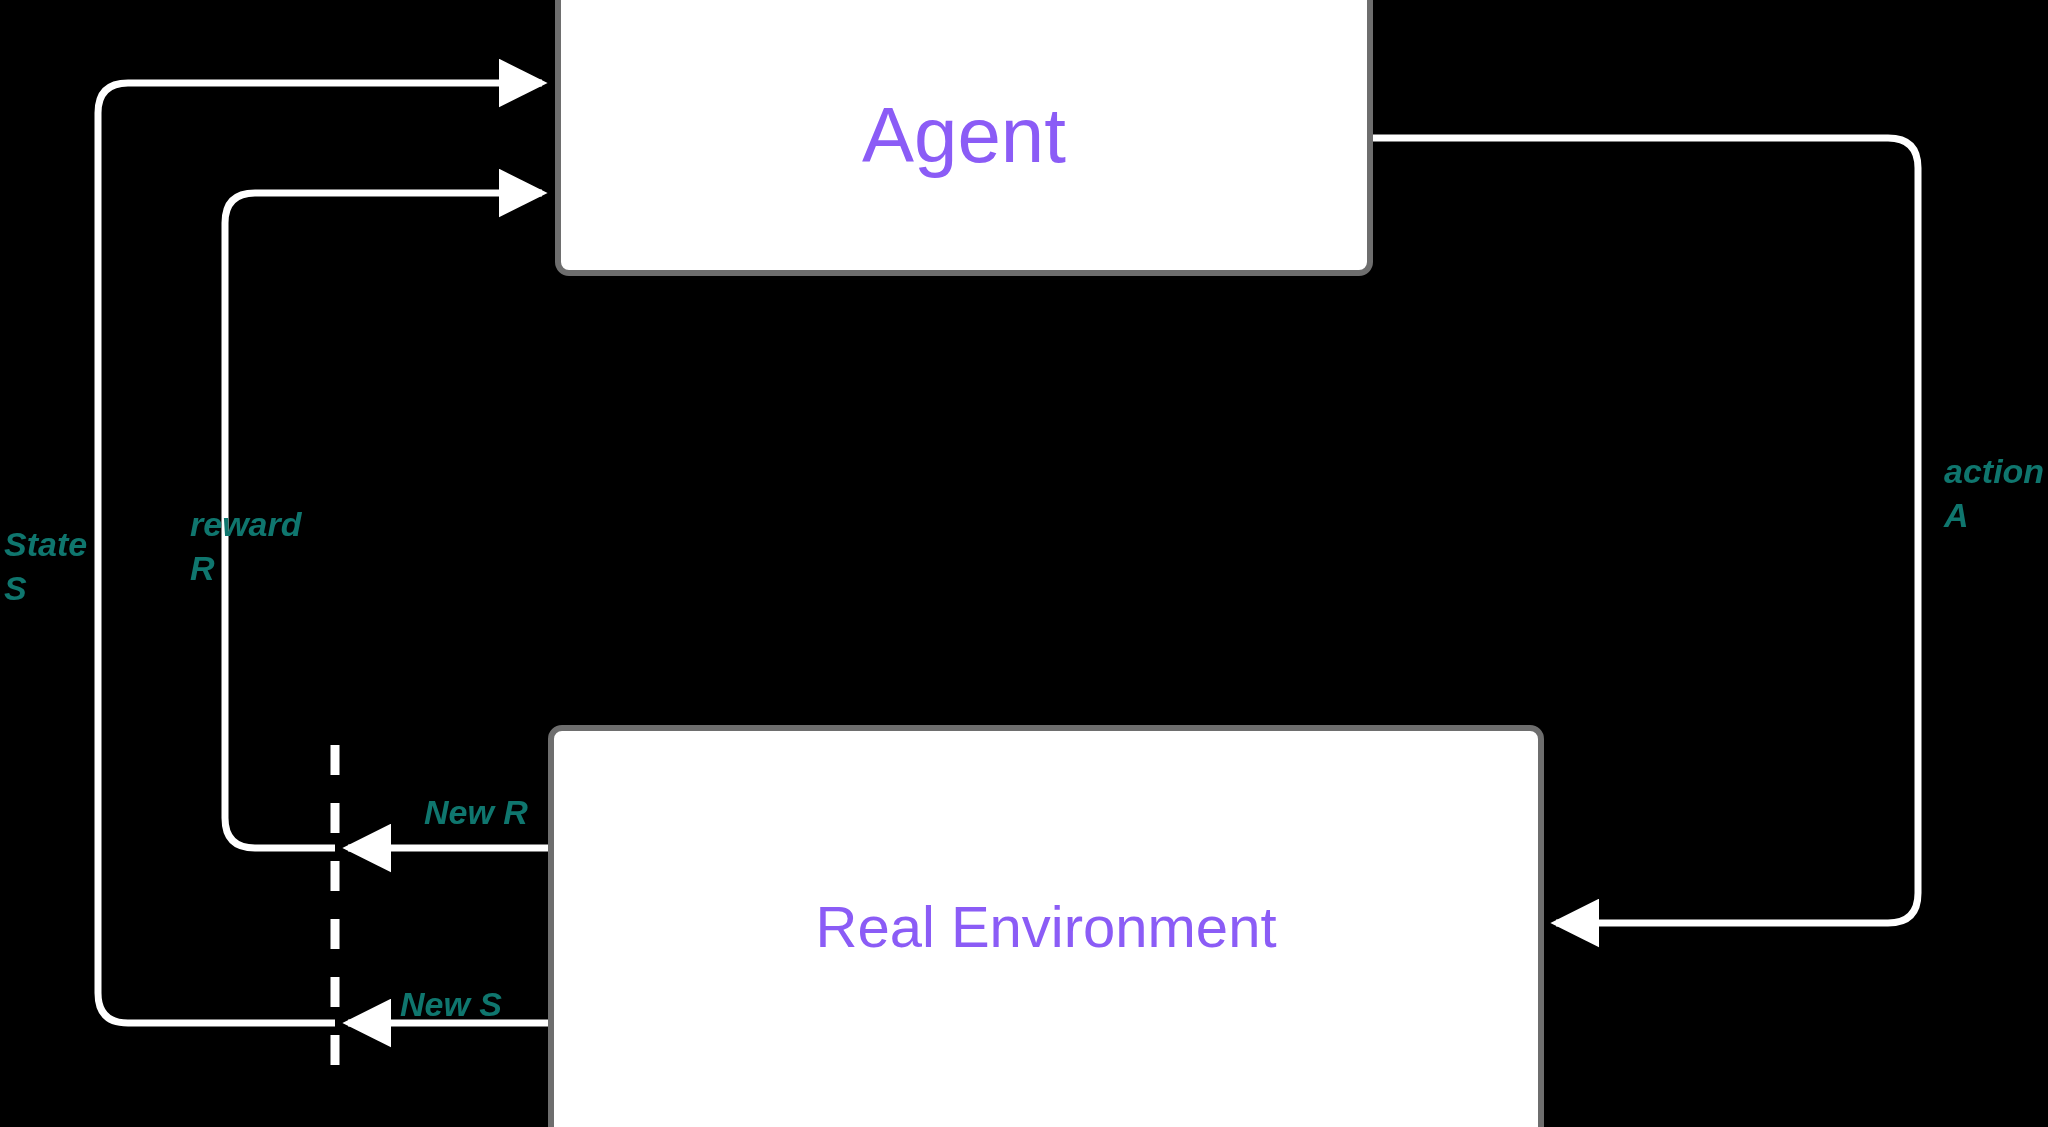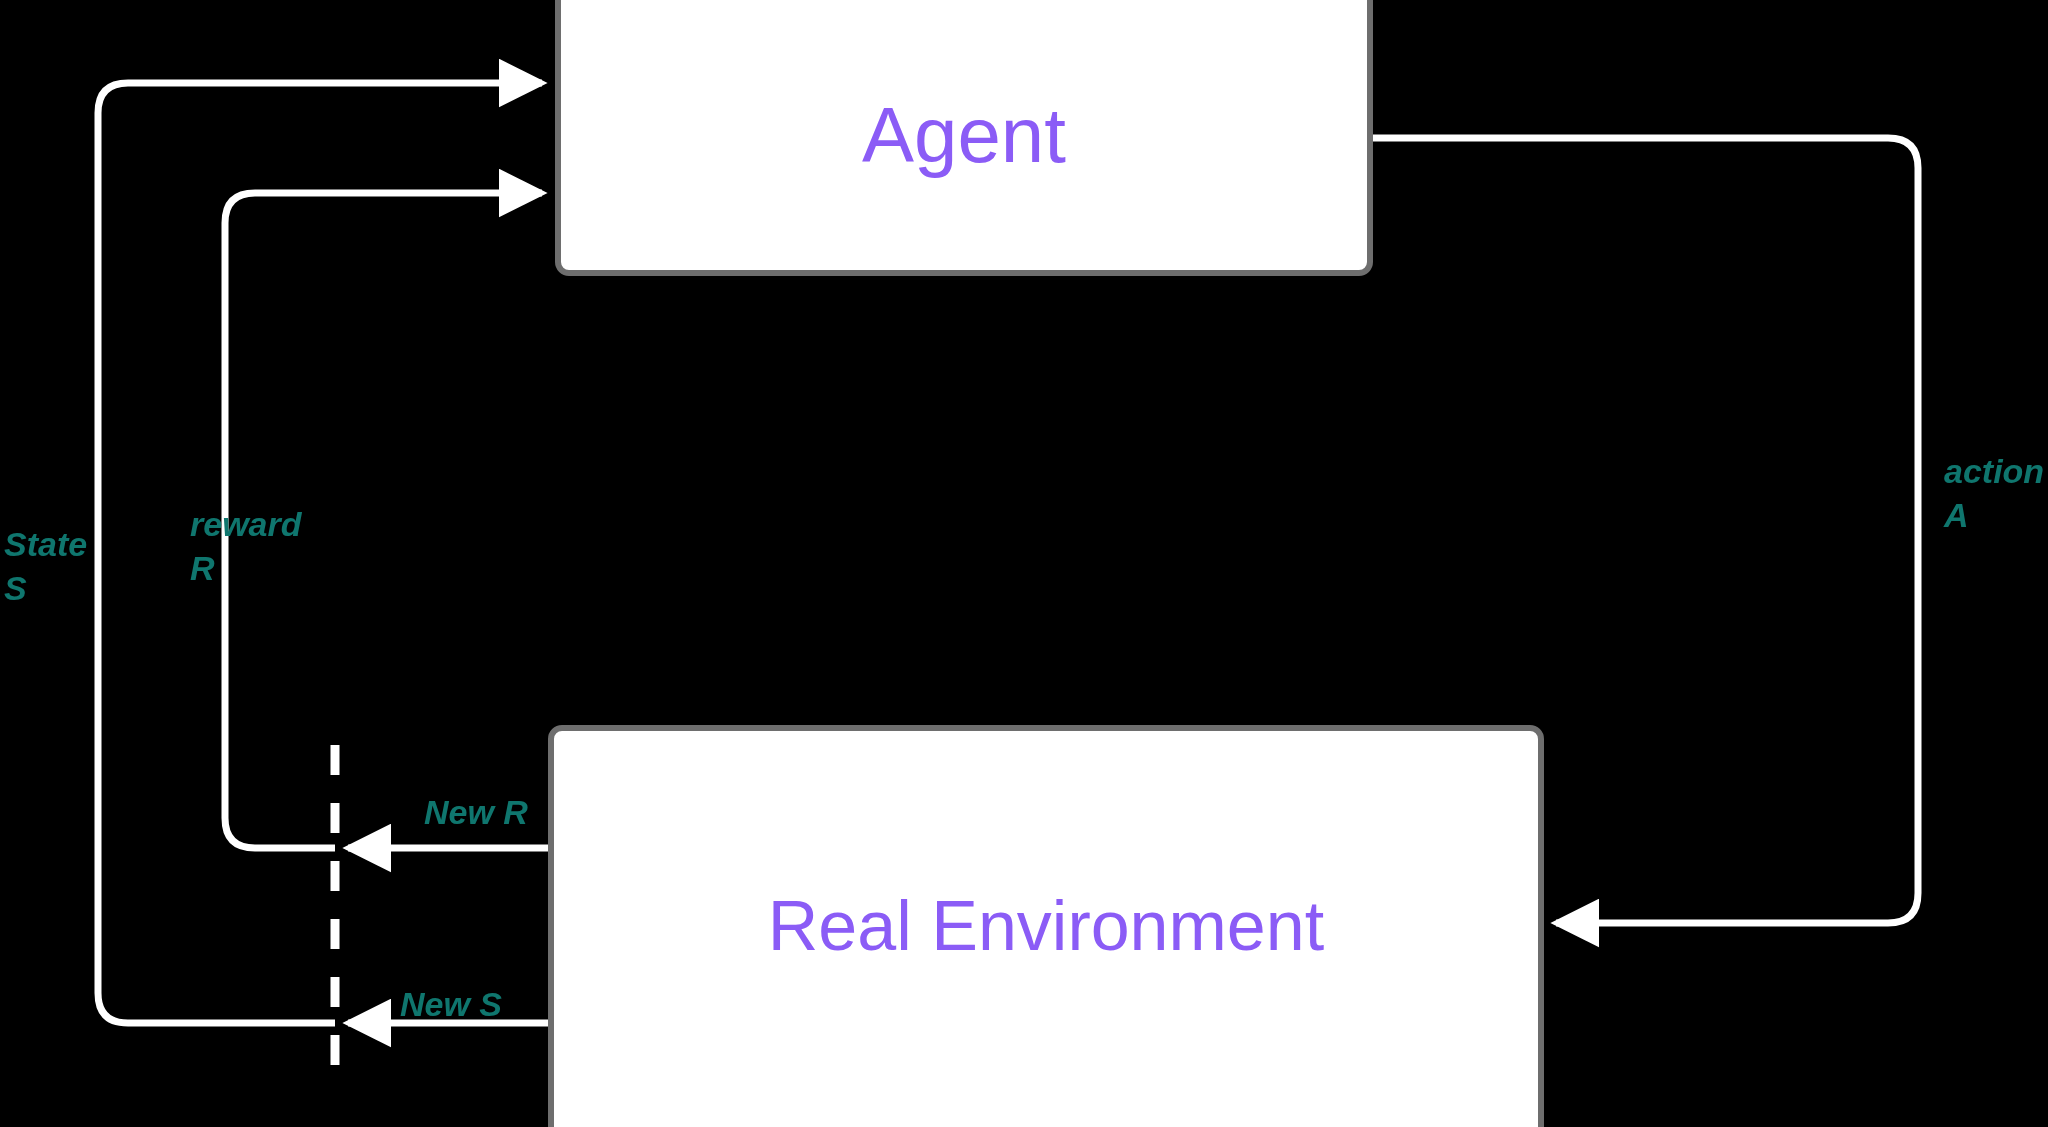--- a/index.html
+++ b/index.html
@@ -48,21 +48,21 @@
     font-size: 78px;
     padding-top: 40px;
   }
   #env-box {
     left: 548px;
     top: 725px;
     width: 996px;
     height: 448px;
   }
   #env-box .node-label {
-    font-size: 70px;
+    font-size: 58px;
     padding-bottom: 46px;
   }
   .edge-label {
     position: absolute;
     color: #0f766e;
     font-family: "Liberation Sans", sans-serif;
     font-style: italic;
     font-weight: bold;
     font-size: 34px;
     line-height: 1.28;

